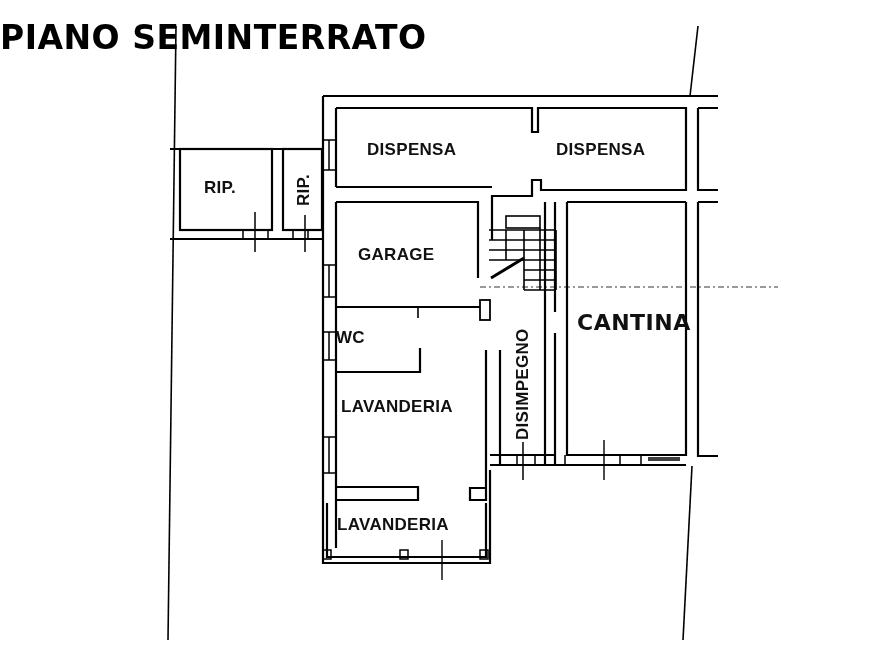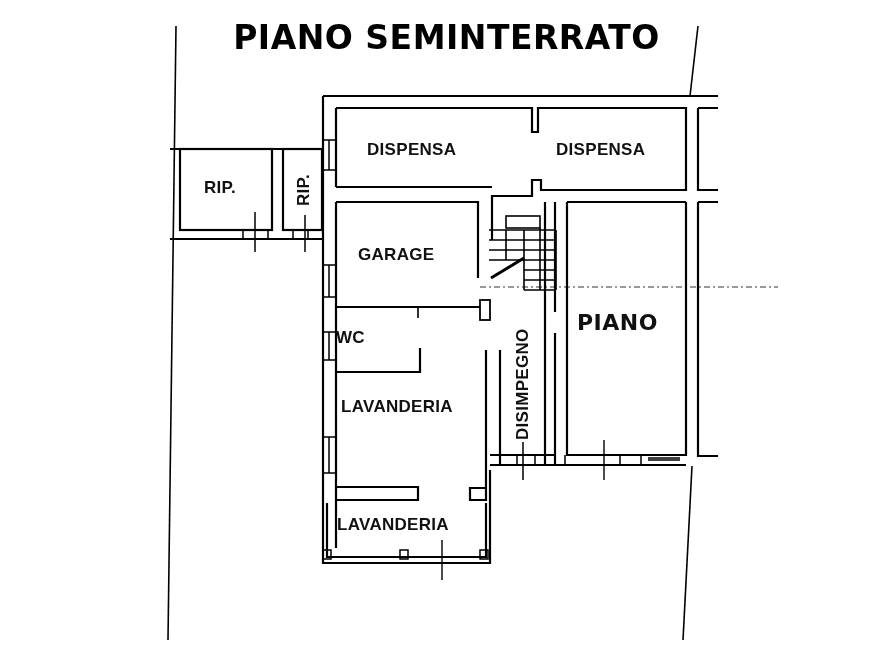--- a/index.html
+++ b/index.html
@@ -1,18 +1,18 @@
 <!DOCTYPE html>
 <html><head>
 <meta charset="utf-8">
 <style>
   html, body { margin: 0; padding: 0; background: #ffffff; }
   body { width: 893px; height: 670px; overflow: hidden; position: relative; font-family: "Liberation Sans", sans-serif; }
   .title {
-    position: absolute; left: 0; top: 18px; width: 893px; text-align: center;
+    position: absolute; left: 0; top: 18px; width: 893px; 
     font-family: "DejaVu Sans", sans-serif; font-weight: bold; font-size: 33px;
     letter-spacing: 0.5px; color: #000;
   }
   svg.plan { position: absolute; left: 0; top: 0; }
   .room-label {
     position: absolute; font-family: "Liberation Sans", sans-serif; font-weight: bold;
     font-size: 17px; color: #111; white-space: nowrap; letter-spacing: 0.3px;
   }
   .room-label.big { font-family: "DejaVu Sans", sans-serif; font-size: 22px; letter-spacing: 0.5px; }
   .vertical { transform-origin: left top; transform: rotate(-90deg); }
@@ -100,13 +100,13 @@
 
 <div class="room-label" style="left:204px; top:178px;">RIP.</div>
 <div class="room-label vertical" style="left:294px; top:206px;">RIP.</div>
 <div class="room-label" style="left:367px; top:140px;">DISPENSA</div>
 <div class="room-label" style="left:556px; top:140px;">DISPENSA</div>
 <div class="room-label" style="left:358px; top:245px;">GARAGE</div>
 <div class="room-label" style="left:336px; top:328px;">WC</div>
 <div class="room-label" style="left:341px; top:397px;">LAVANDERIA</div>
 <div class="room-label" style="left:337px; top:515px;">LAVANDERIA</div>
 <div class="room-label vertical" style="left:513px; top:440px;">DISIMPEGNO</div>
-<div class="room-label big" style="left:577px; top:310px;">PIANO</div>
+<div class="room-label big" style="left:577px; top:310px;">CANTINA</div>
 
 </body></html>

